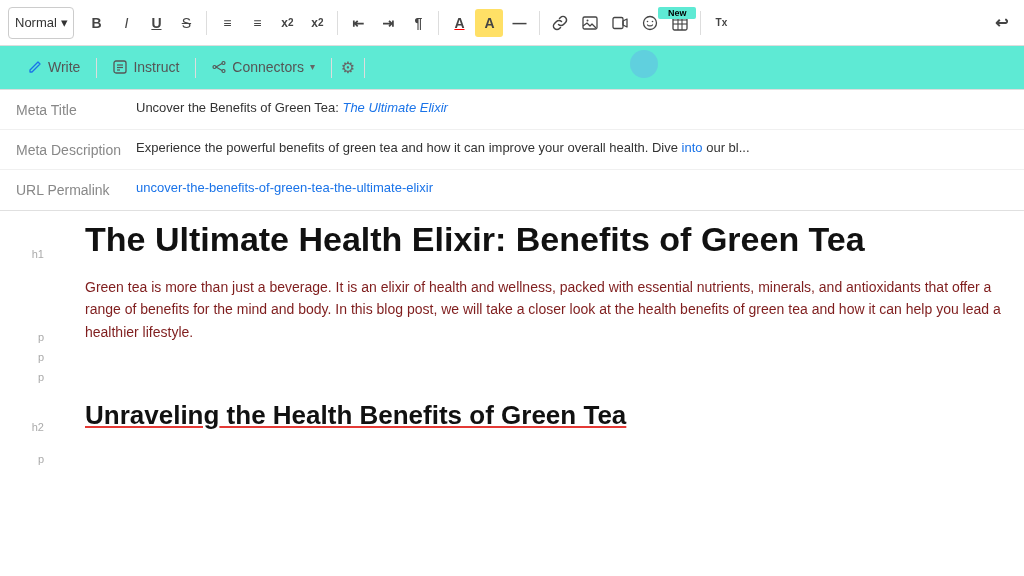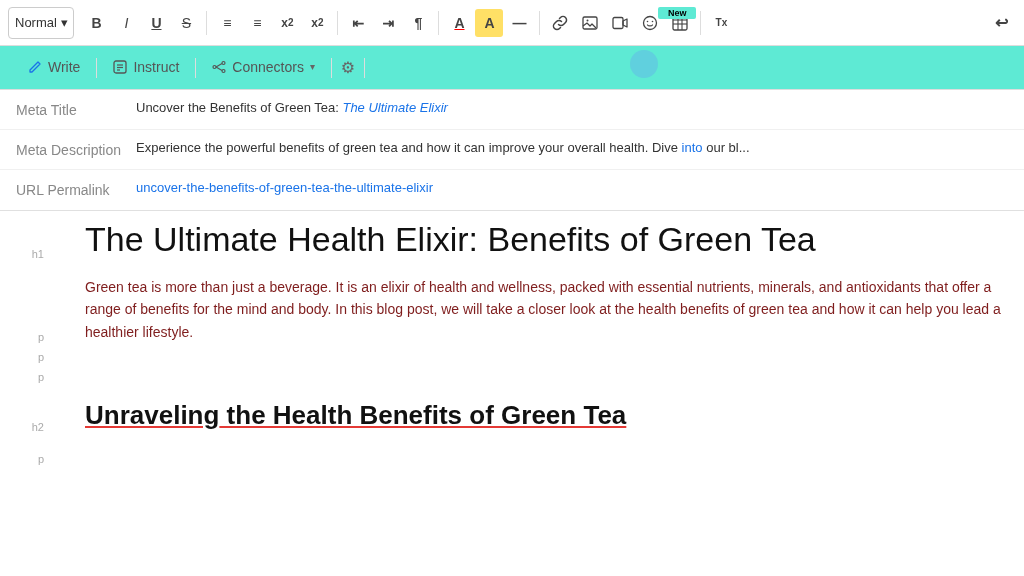--- a/index.html
+++ b/index.html
@@ -152,21 +152,21 @@
       min-width: 40px;
       padding-top: 4px;
       text-align: right;
       padding-right: 12px;
     }
     .content-body {
       flex: 1;
     }
     .heading1 {
       font-size: 34px;
-      font-weight: normal;
+      font-weight: bold;
       color: #111;
       line-height: 1.2;
     }
     .heading2 {
       font-size: 26px;
       font-weight: bold;
       color: #111;
       line-height: 1.3;
       text-decoration: underline;
       text-decoration-color: #e53935;

